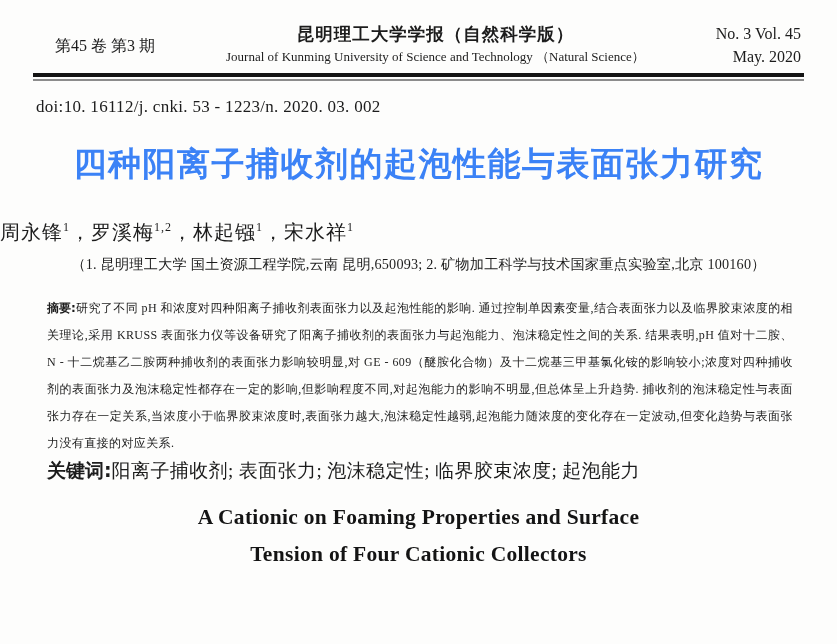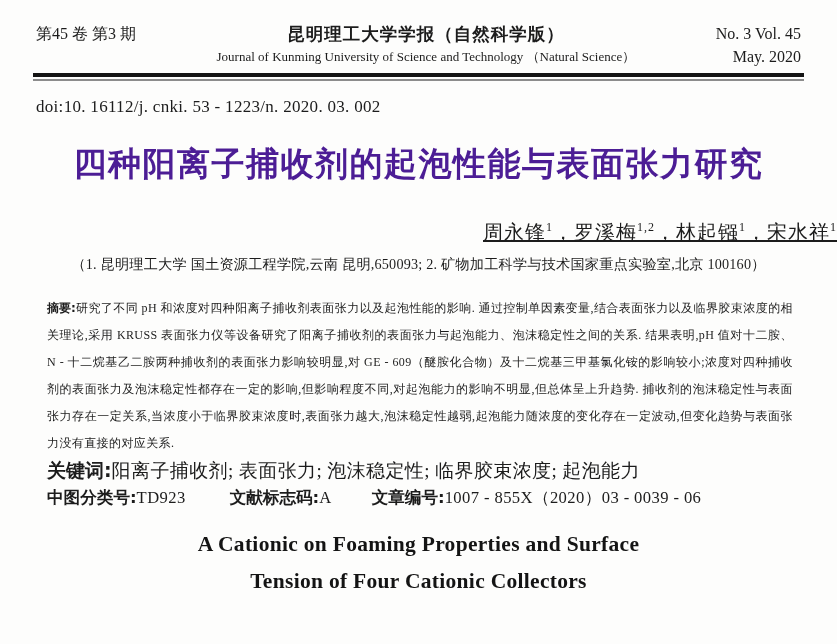--- a/index.html
+++ b/index.html
@@ -11,22 +11,22 @@
     background: #fdfdfc;
     color: #1c1c1c;
     font-family: "Liberation Serif", serif;
     overflow: hidden;
     box-sizing: border-box;
   }
   
   .header {
     display: flex;
     justify-content: space-between;
-    align-items: flex-start;
-    margin: 22px 36px 0 36px;
+    align-items: center;
+    margin: 22px 36px 0 55px;
   }
   .header-col { font-size: 16px; line-height: 23px; white-space: nowrap; }
   .header-right { text-align: right; }
   .header-center { flex: 1; text-align: center; }
   .jname-zh {
     font-family: "DejaVu Sans", sans-serif;
     font-weight: bold;
     font-size: 17.5px;
     line-height: 24px;
     letter-spacing: 1px;
@@ -37,28 +37,27 @@
   
   .doi { margin: 16px 0 0 36px; font-size: 17px; letter-spacing: 0.3px; }
   
   .title-zh {
     margin-top: 25px;
     text-align: center;
     font-family: "DejaVu Sans", sans-serif;
     font-weight: bold;
     font-size: 33px;
     letter-spacing: 1.5px;
-    color: #4c1d95;
+    color: #3b82f6;
   }
   .authors {
     margin-top: 32px;
-    text-align: right;
+    text-align: left;
     font-size: 20px;
     letter-spacing: 1px;
-    text-decoration: underline;
   }
   .authors sup { font-size: 12px; line-height: 0; }
   .affiliation {
     margin-top: 9px;
     text-align: center;
     font-size: 14.2px;
     letter-spacing: 0.2px;
   }
   
   .abstract-block {
@@ -123,24 +122,19 @@
   <div class="authors">
     <span><span>周永锋</span><sup>1</sup></span><span>，</span><span><span>罗溪梅</span><sup>1,2</sup></span><span>，</span><span><span>林起镪</span><sup>1</sup></span><span>，</span><span><span>宋水祥</span><sup>1</sup></span>
   </div>
 
   <div class="affiliation">（1. 昆明理工大学 国土资源工程学院,云南 昆明,650093; 2. 矿物加工科学与技术国家重点实验室,北京 100160）</div>
 
   <p class="abstract-block"><span class="hei-label">摘要:</span><span>研究了不同 pH 和浓度对四种阳离子捕收剂表面张力以及起泡性能的影响. 通过控制单因素变量,结合表面张力以及临界胶束浓度的相关理论,采用 KRUSS 表面张力仪等设备研究了阳离子捕收剂的表面张力与起泡能力、泡沫稳定性之间的关系. 结果表明,pH 值对十二胺、N - 十二烷基乙二胺两种捕收剂的表面张力影响较明显,对 GE - 609（醚胺化合物）及十二烷基三甲基氯化铵的影响较小;浓度对四种捕收剂的表面张力及泡沫稳定性都存在一定的影响,但影响程度不同,对起泡能力的影响不明显,但总体呈上升趋势. 捕收剂的泡沫稳定性与表面张力存在一定关系,当浓度小于临界胶束浓度时,表面张力越大,泡沫稳定性越弱,起泡能力随浓度的变化存在一定波动,但变化趋势与表面张力没有直接的对应关系.</span></p>
 
   <div class="keywords-line"><span class="hei-label">关键词:</span><span>阳离子捕收剂; 表面张力; 泡沫稳定性; 临界胶束浓度; 起泡能力</span></div>
 
-  <div class="class-line">
-    <span class="class-item class-gap1"><span class="hei-label">中图分类号:</span><span>TD923</span></span>
-    <span class="class-item class-gap2"><span class="hei-label">文献标志码:</span><span>A</span></span>
-    <span class="class-item"><span class="hei-label">文章编号:</span><span>1007 - 855X（2020）03 - 0039 - 06</span></span>
-  </div>
 
   <div class="title-en">
     <div>A Cationic on Foaming Properties and Surface</div>
     <div>Tension of Four Cationic Collectors</div>
   </div>
 
 </div>
 
 </body></html>

